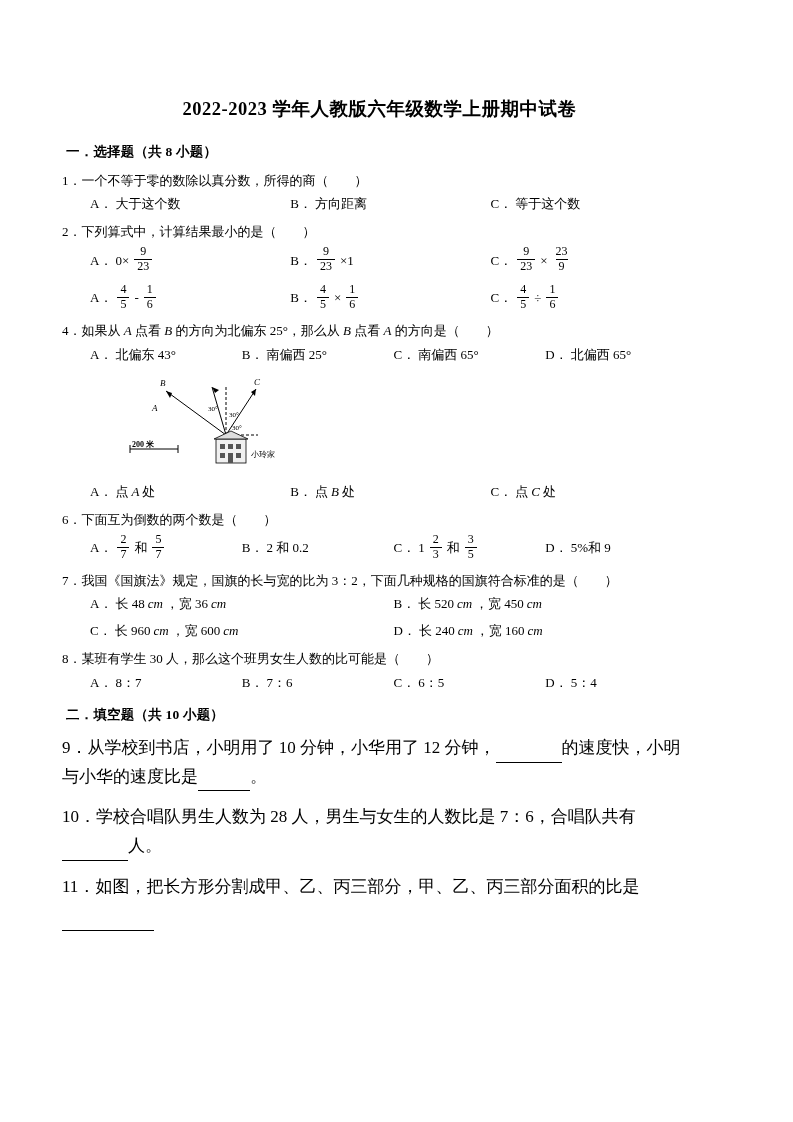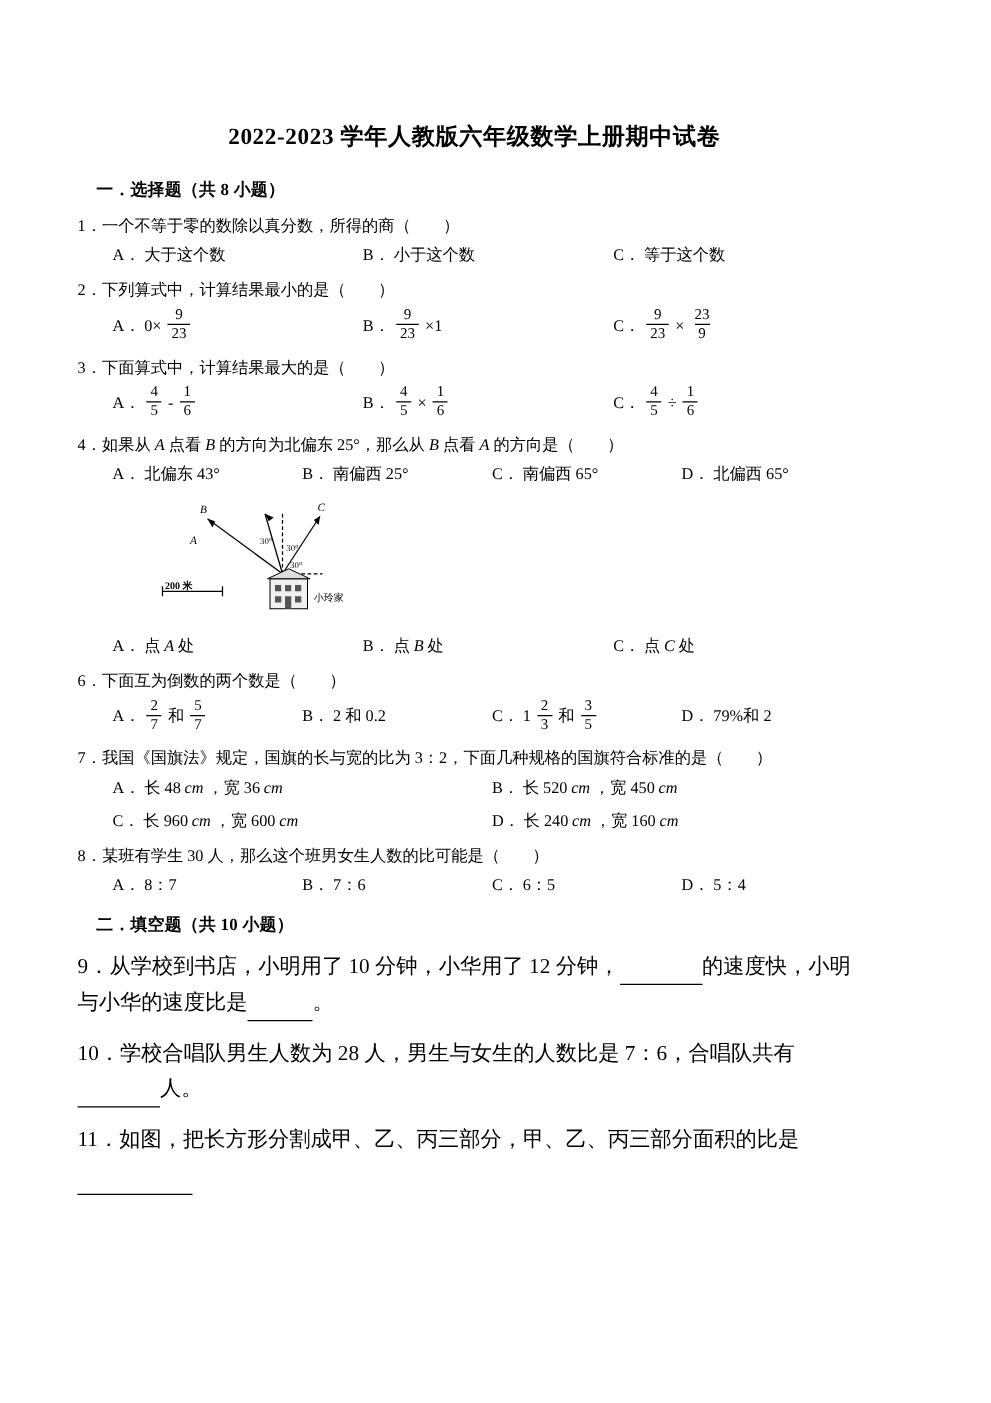--- a/index.html
+++ b/index.html
@@ -25,21 +25,21 @@
     text-align: center;
     font-size: 18.5px;
     font-weight: bold;
     letter-spacing: 0.5px;
     margin: 0 0 22px 0;
     font-family: "Liberation Serif", "DejaVu Serif", serif;
   }
   .section-head {
     font-size: 13.5px;
     font-weight: bold;
-    margin: 14px 0 10px 15px;
+    margin: 14px 0 10px 4px;
     letter-spacing: 0.2px;
   }
   .q {
     font-size: 13px;
     line-height: 1.55;
     margin: 0 0 6px 0;
   }
   .q-stem {
     margin-bottom: 4px;
   }
@@ -113,21 +113,21 @@
   <div class="opts cols3">
     <div>
         <span class="opt">
           <span>A．</span>
           <span>大于这个数</span>
         </span>
       </div>
     <div>
         <span class="opt">
           <span>B．</span>
-          <span>小于这个数</span>
+          <span>方向距离</span>
         </span>
       </div>
     <div>
         <span class="opt">
           <span>C．</span>
           <span>等于这个数</span>
         </span>
       </div>
   </div>
 
@@ -164,23 +164,20 @@
           </span>
       <span>×</span>
       <span class="frac">
             <span class="num">23</span>
             <span class="den">9</span>
           </span>
     </span>
       </div>
   </div>
 
-  <div class="q q-stem">
-    <span>3．</span><span>下面算式中，计算结果最大的是（　　）</span>
-  </div>
   <div class="opts cols3">
     <div>
         <span class="opt">
       <span>A．</span>
       <span class="frac">
             <span class="num">4</span>
             <span class="den">5</span>
           </span>
       <span>-</span>
       <span class="frac">
@@ -347,21 +344,21 @@
       <span>和</span>
       <span class="frac">
             <span class="num">3</span>
             <span class="den">5</span>
           </span>
     </span>
       </div>
     <div>
         <span class="opt">
           <span>D．</span>
-          <span>79%和 2</span>
+          <span>5%和 9</span>
         </span>
       </div>
   </div>
 
   <div class="q q-stem">
     <span>7．</span><span>我国《国旗法》规定，国旗的长与宽的比为 3：2，下面几种规格的国旗符合标准的是（　　）</span>
   </div>
   <div class="opts cols2">
     <div>
         <span class="opt">

